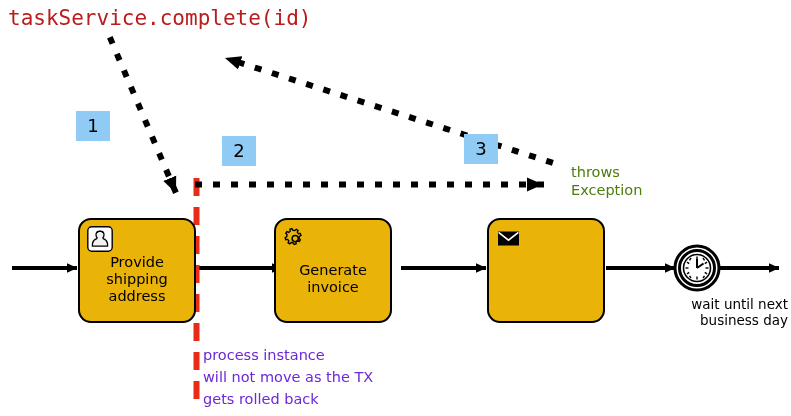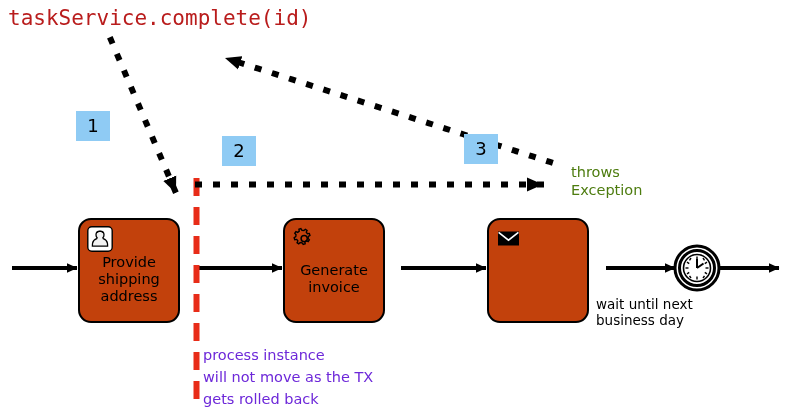--- a/index.html
+++ b/index.html
@@ -50,29 +50,29 @@
     align-items: center;
     justify-content: center;
     line-height: 1;
   }
   #badge-1 { left: 76px; top: 111px; }
   #badge-2 { left: 222px; top: 136px; }
   #badge-3 { left: 464px; top: 134px; }
 
   .task-box {
     position: absolute;
-    width: 102px;
+    width: 118px;
     height: 105px;
     border: 2px solid #000000;
     border-radius: 13px;
-    background: #c2410c;
+    background: #eab308;
     box-sizing: border-box;
   }
   #task-1 { left: 78px; top: 218px; }
-  #task-2 { left: 283px; top: 218px; padding-left: 40px; }
+  #task-2 { left: 274px; top: 218px; padding-left: 40px; }
   #task-3 { left: 487px; top: 218px; }
 
   .task-label {
     position: absolute;
     left: 0;
     right: 0;
     top: 38px;
     text-align: center;
     font-family: "DejaVu Sans", sans-serif;
     font-size: 14.5px;
@@ -98,24 +98,24 @@
     top: 163px;
     font-family: "DejaVu Sans", sans-serif;
     font-size: 14.5px;
     line-height: 18px;
     color: #4d7c0f;
     white-space: pre-line;
     margin-left: 22px;
   }
   .timer-label {
     position: absolute;
-    left: 596px;
+    left: 632px;
     top: 296px;
     width: 156px;
-    text-align: left;
+    text-align: right;
     font-family: "DejaVu Sans", sans-serif;
     font-size: 13.5px;
     line-height: 16px;
     color: #000000;
     white-space: pre-line;
   }
   .rollback-note {
     position: absolute;
     left: 203px;
     top: 344px;

